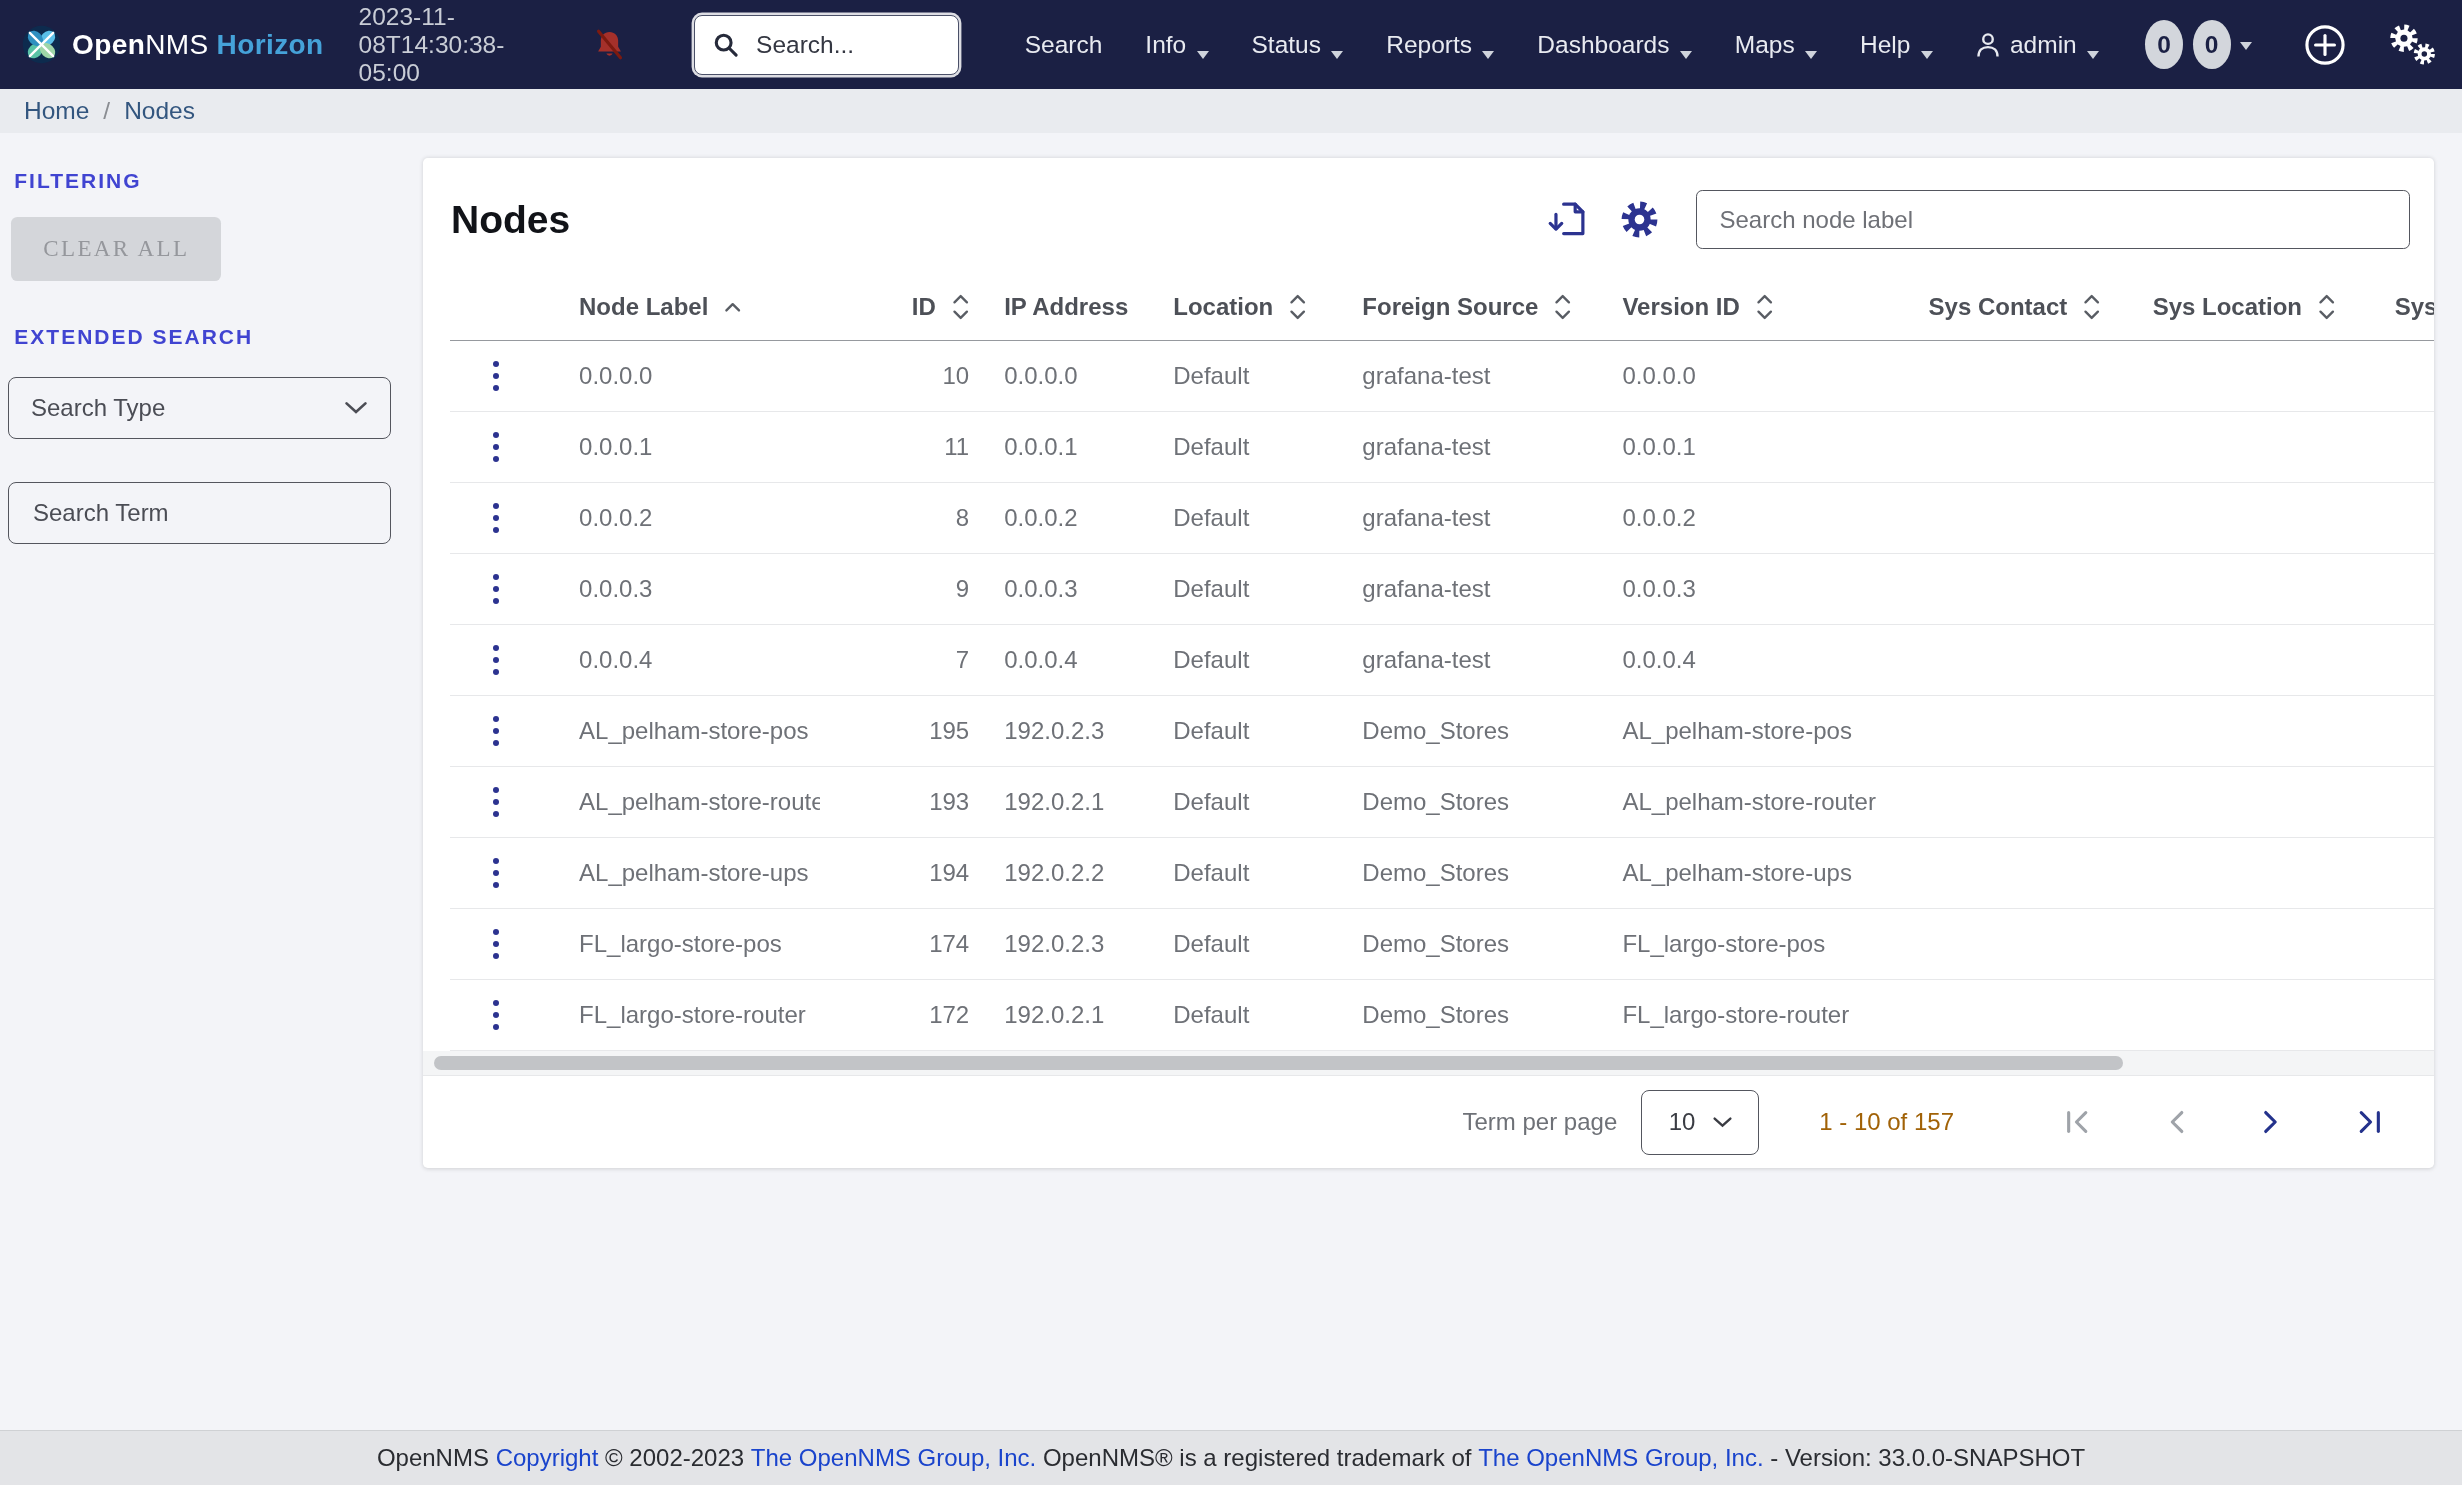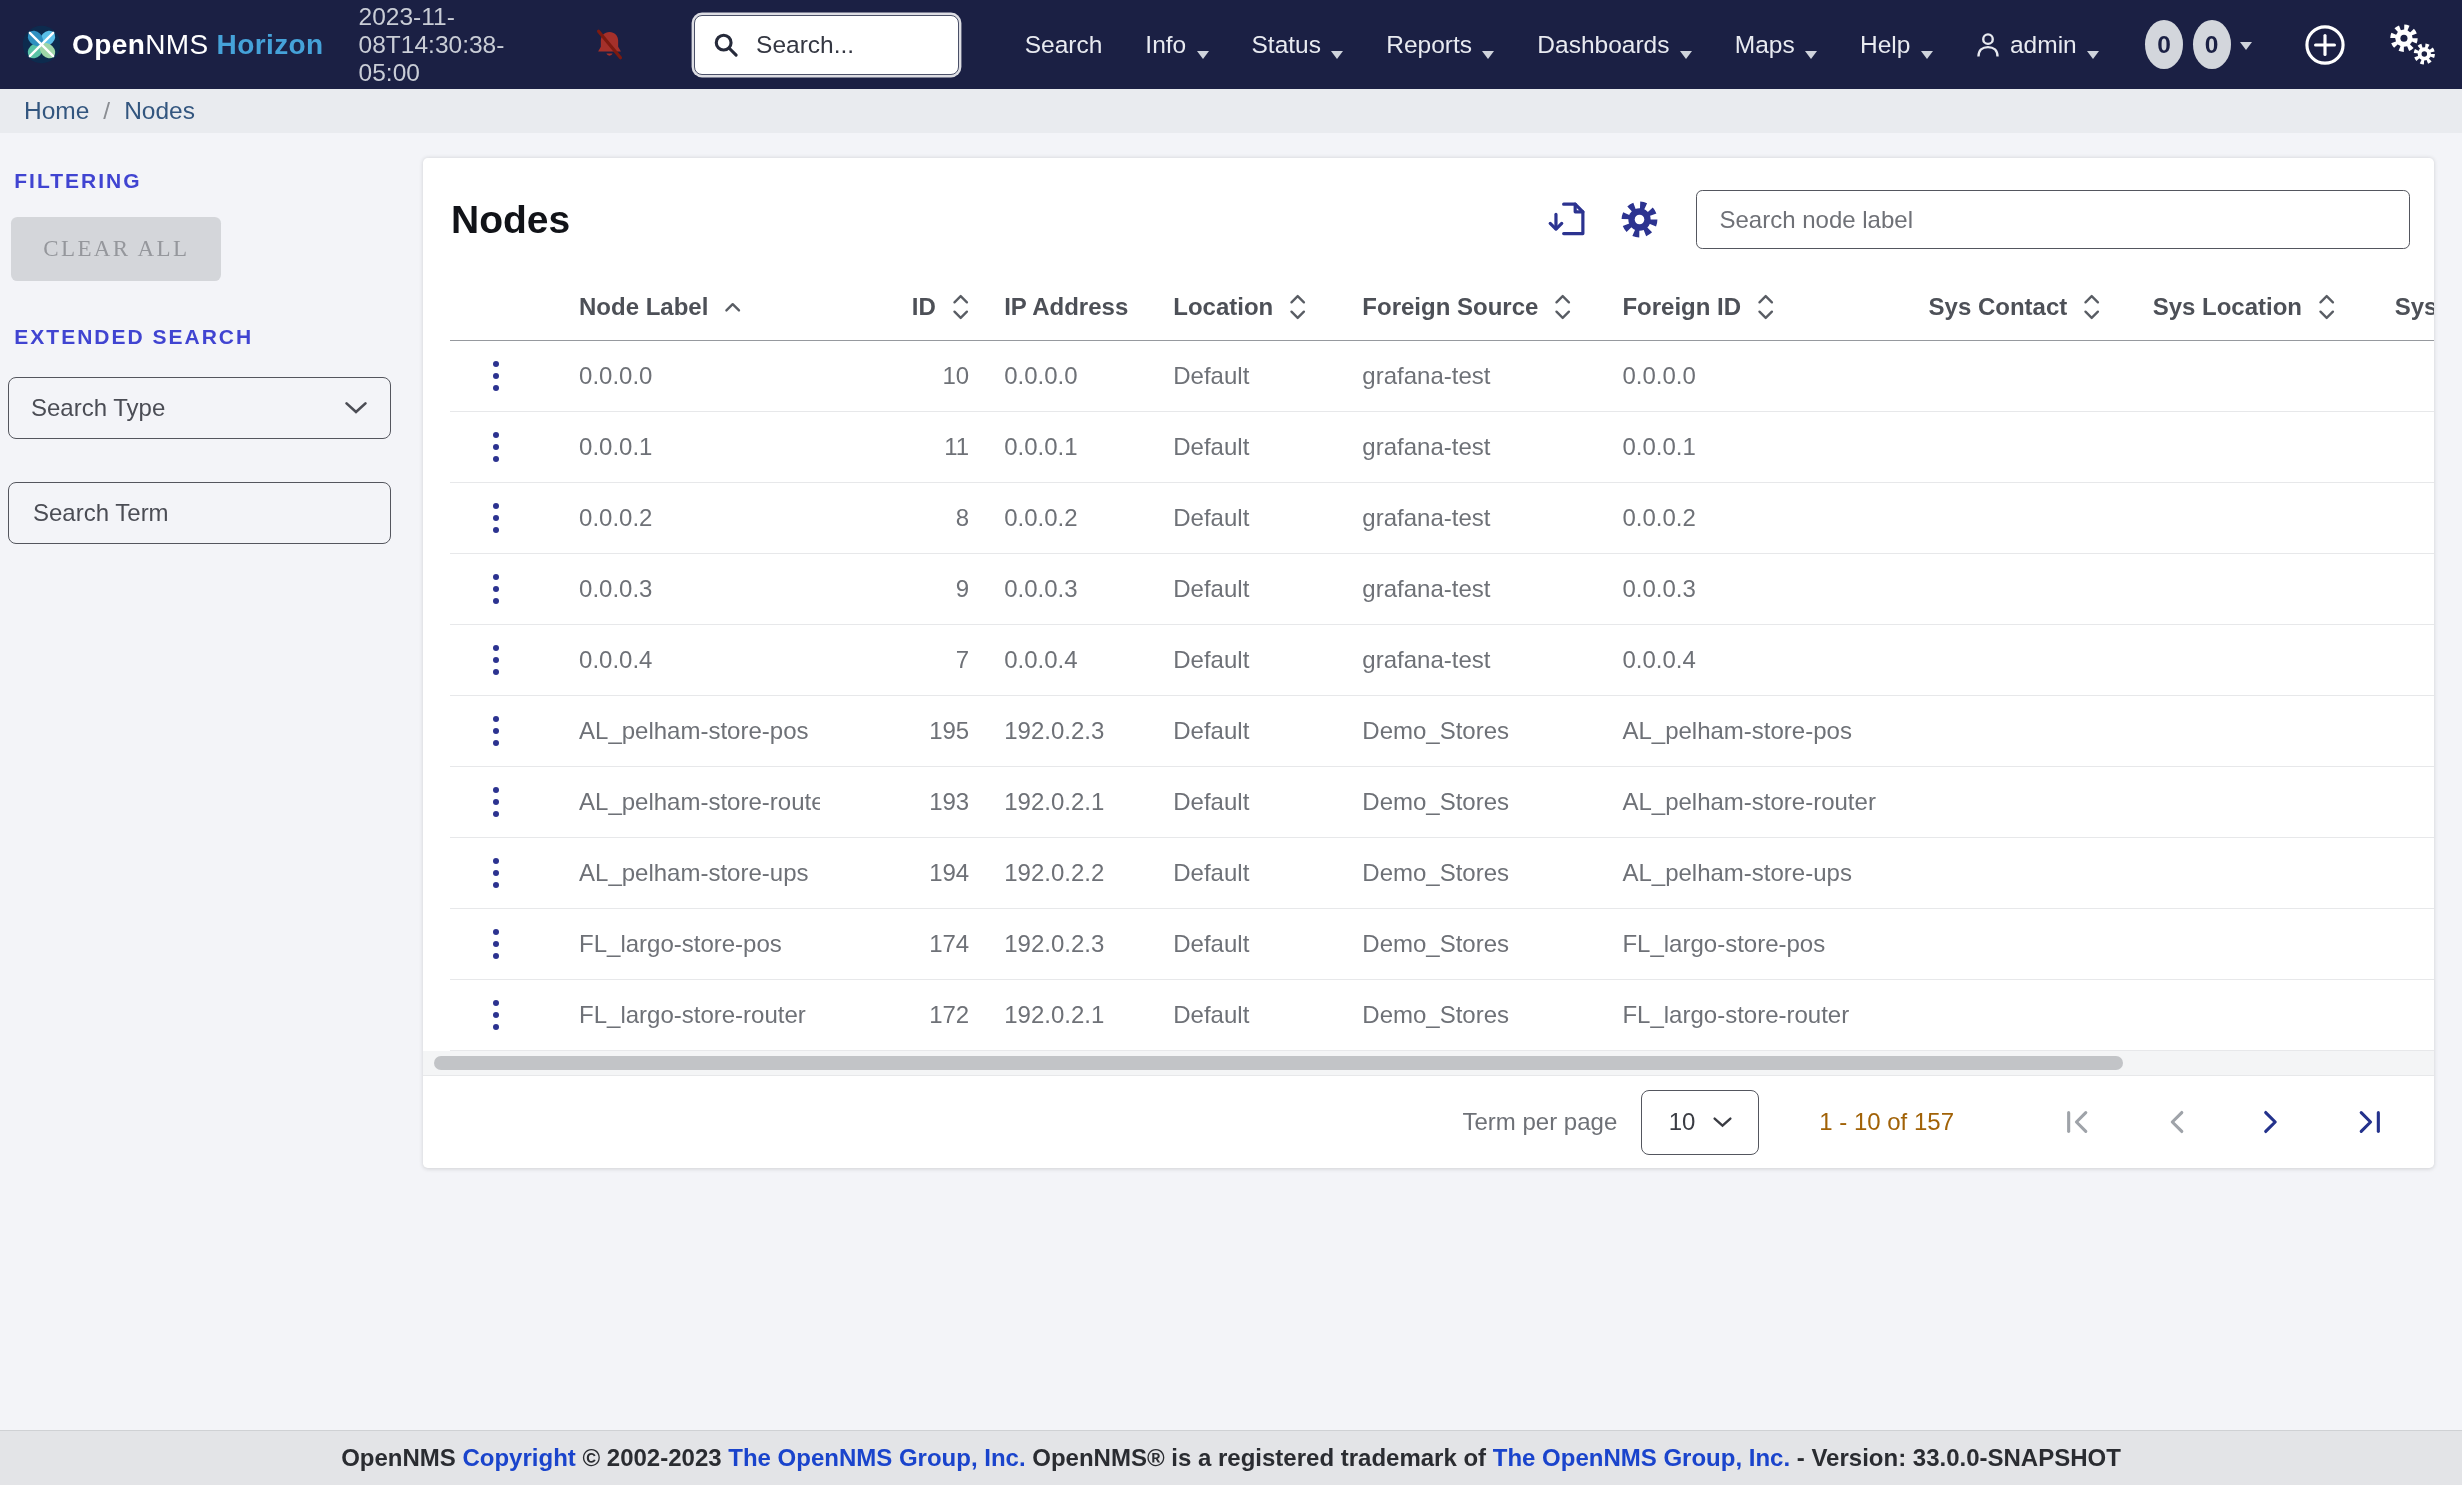--- a/index.html
+++ b/index.html
@@ -90,21 +90,21 @@
   .pagination { display:flex; align-items:center; justify-content:flex-end; height:93px; border-top:0.8px solid #e7e8ea; padding-right:51px; }
   .pg-label { font-size:24px; color:#6e7177; margin-right:24px; }
   .pg-size { width:118px; height:65px; border:1.6px solid #54565e; border-radius:8px; display:flex; align-items:center;
       justify-content:center; gap:17.4px; font-size:24px; color:#3a3c43; cursor:pointer; }
   .pg-range { font-size:24px; color:#a16207; margin-left:60px; }
   .pg-nav { display:flex; align-items:center; margin-left:110px; gap:74px; }
   .pg-btn { display:flex; align-items:center; cursor:pointer; }
 
   
   .footer { position:absolute; left:0; bottom:0; width:100%; height:55px; background:#e3e4e7; border-top:0.8px solid #cfd1d4;
-      display:flex; align-items:center; justify-content:center; font-size:24px; color:#2a2c31; white-space:pre;font-weight:bold; }
+      display:flex; align-items:center; justify-content:center; font-size:24px; color:#2a2c31; white-space:pre; }
   .footer .flink { color:#1a44cc; cursor:pointer; }
 </style>
 </head>
 <body>
 
 <header class="navbar">
   <div class="brand">
     <span style="display:flex;">
       <svg width="39" height="39" viewBox="0 0 50 50">
         <circle cx="25" cy="25" r="24" fill="#0d2b4e"></circle>
@@ -307,21 +307,21 @@
                   </svg>
                 </span></th>
               <th><span class="th-inner">
                   <span>Foreign Source</span>
                   <svg width="17.4" height="28" viewBox="0 0 22 36" fill="none" stroke="#595d64" stroke-width="3" stroke-linecap="round" stroke-linejoin="round">
                     <polyline points="3,12 11,4 19,12"></polyline>
                     <polyline points="3,24 11,32 19,24"></polyline>
                   </svg>
                 </span></th>
               <th><span class="th-inner">
-                  <span>Foreign ID</span>
+                  <span>Version ID</span>
                   <svg width="17.4" height="28" viewBox="0 0 22 36" fill="none" stroke="#595d64" stroke-width="3" stroke-linecap="round" stroke-linejoin="round">
                     <polyline points="3,12 11,4 19,12"></polyline>
                     <polyline points="3,24 11,32 19,24"></polyline>
                   </svg>
                 </span></th>
               <th><span class="th-inner">
                   <span>Sys Contact</span>
                   <svg width="17.4" height="28" viewBox="0 0 22 36" fill="none" stroke="#595d64" stroke-width="3" stroke-linecap="round" stroke-linejoin="round">
                     <polyline points="3,12 11,4 19,12"></polyline>
                     <polyline points="3,24 11,32 19,24"></polyline>

